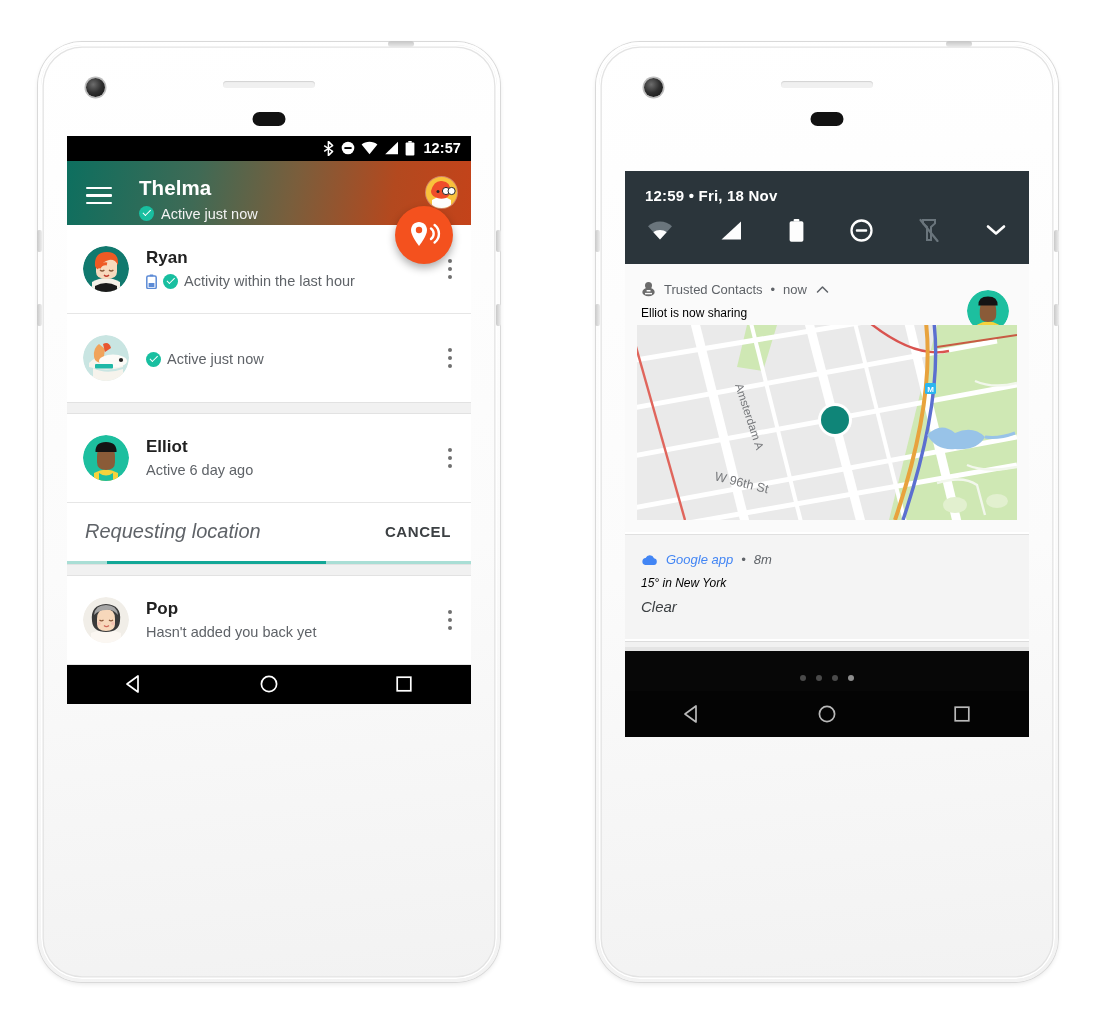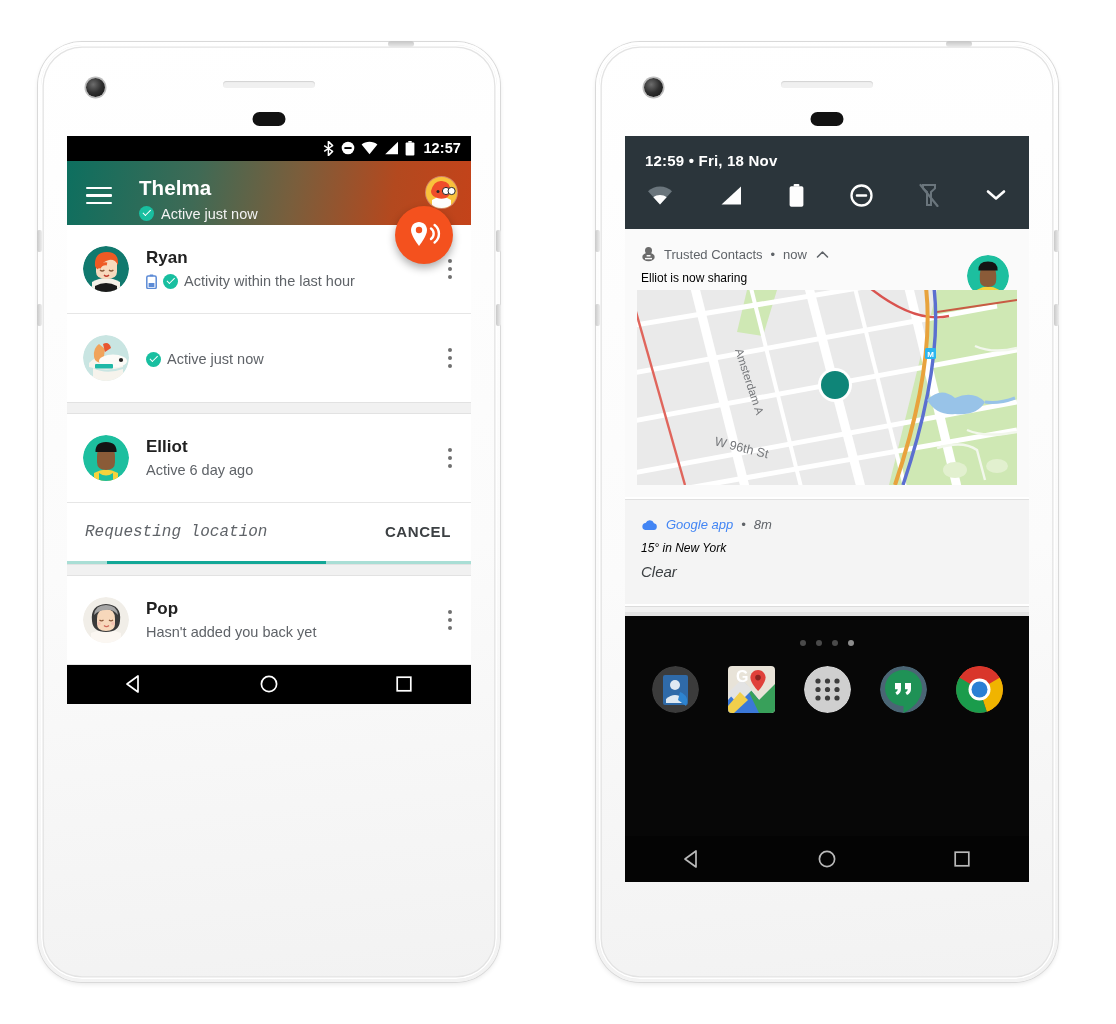--- a/index.html
+++ b/index.html
@@ -32,21 +32,21 @@
   .btn-top{position:absolute;right:86px;top:-1px;width:26px;height:6px;border-radius:3px;
     background:linear-gradient(180deg,#c5c5c5,#e9e9e9);}
   .cam{position:absolute;left:48px;top:36px;width:19px;height:19px;border-radius:50%;
     background:radial-gradient(circle at 38% 34%,#6d6d6d 0%,#303030 48%,#101010 100%);
     box-shadow:0 0 0 1.5px #bdbdbd;}
   .ear{position:absolute;left:50%;transform:translateX(-50%);top:39px;width:92px;height:7px;border-radius:4px;
     background:#f0f0f0;box-shadow:inset 0 1px 1px #d2d2d2,0 1px 0 #fff;}
   .sensor{position:absolute;left:50%;transform:translateX(-50%);top:70px;width:33px;height:14px;border-radius:7px;background:#121212;}
 
   .screen{position:absolute;left:29px;top:94px;width:404px;height:568px;overflow:hidden;background:#fff;}
-  .phone.right .screen{height:746px;}
+  .phone.right .screen{height:566px;margin-top:35px;}
 
   
   .statusbar{height:29px;background:#000;display:flex;align-items:center;justify-content:flex-end;
     padding-right:10px;gap:6px;color:#fff;}
   .sb-time{font-size:14.5px;font-weight:bold;letter-spacing:.1px;margin-left:2px;}
   .sb-ico{display:block;}
 
   
   .appbar{position:relative;height:75px;
     background:linear-gradient(100deg,#0d6f5f 0%,#3f6a55 32%,#7a5e3c 56%,#b3491f 80%,#c4431a 100%);}
@@ -77,21 +77,21 @@
   .kebab{width:30px;height:44px;margin-right:6px;display:flex;flex-direction:column;
     align-items:center;justify-content:center;gap:4px;cursor:pointer;flex:none;}
   .kebab span{width:4px;height:4px;border-radius:50%;background:#707070;display:block;}
   .divider{height:1px;background:#e6e6e6;margin-left:0;}
   .gap{height:10px;background:#f1f1f1;border-top:1px solid #e2e2e2;border-bottom:1px solid #e2e2e2;}
   .battery-ico{flex:none;}
 
   
   .request{position:relative;height:58px;display:flex;align-items:center;justify-content:space-between;
     padding:0 20px 0 18px;background:#fff;}
-  .request .lbl{font-size:16px;font-style:italic;color:#5f6368;font-family:Liberation Mono, monospace;}
+  .request .lbl{font-size:20px;font-style:italic;color:#5f6368;}
   .request .cancel{font-size:15px;font-weight:bold;letter-spacing:.6px;color:#3c4043;cursor:pointer;}
   .progress{position:relative;height:3px;background:#a9ded5;overflow:hidden;}
   .progress .bar{position:absolute;left:10%;width:54%;top:0;height:3px;background:#13a797;}
 
   .filler{background:#f4f4f4;}
 
   
   .navbar{height:46px;background:#000;display:flex;align-items:center;justify-content:space-around;}
   .navbar.dim{background:#040404;}
 

